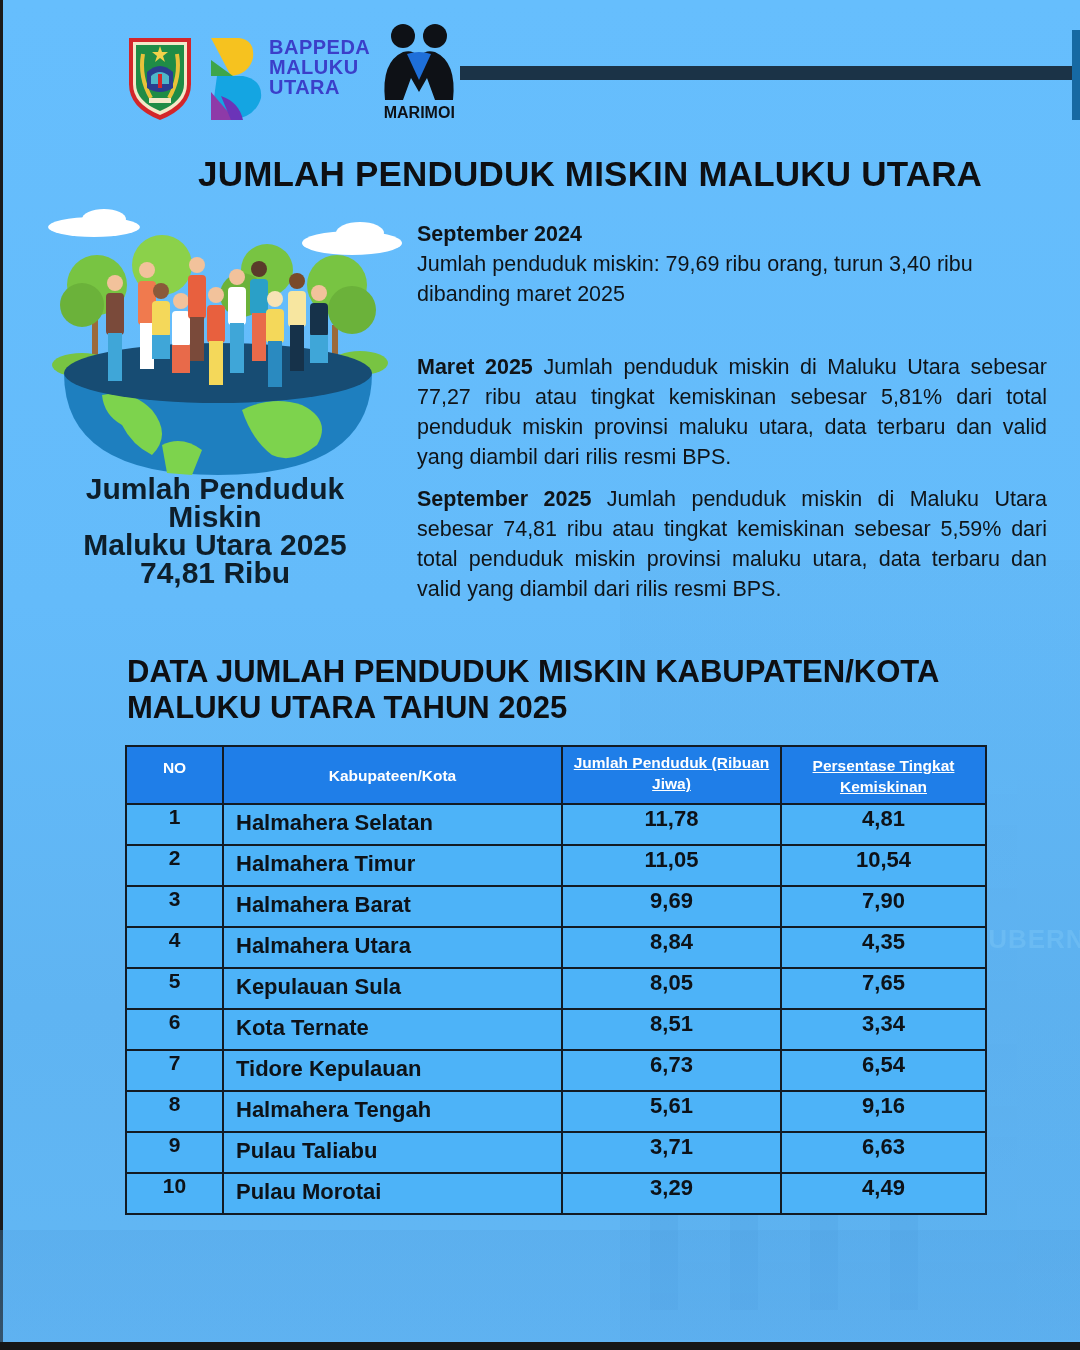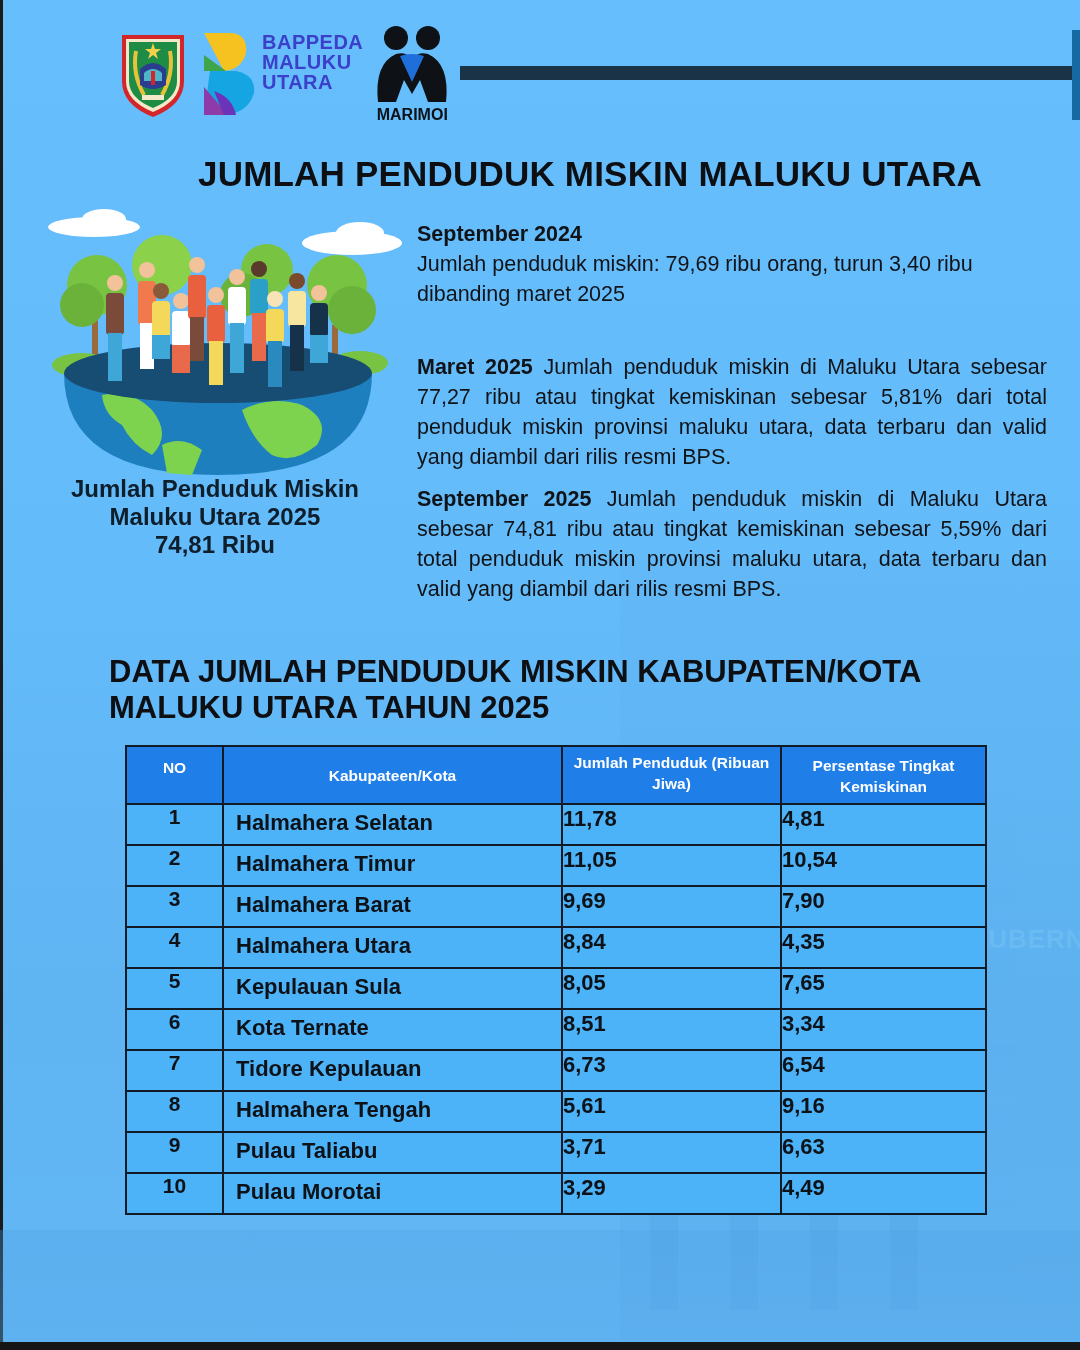--- a/index.html
+++ b/index.html
@@ -28,21 +28,21 @@
   .watermark-text {
     position: absolute; left: 842px; top: 924px; font-size: 26px; font-weight: bold;
     color: rgba(120,195,245,0.5); letter-spacing: 1px; white-space: nowrap;
   }
   .bg-floor {
     position: absolute; left: 0; top: 1230px; width: 1080px; height: 112px;
     background: linear-gradient(180deg, rgba(80,160,225,0.3), rgba(90,170,235,0.4));
   }
 
   
-  .logos { position: absolute; left: 118px; top: 26px; height: 96px; display: flex; align-items: center; }
+  .logos { position: absolute; left: 125px; top: 26px; height: 96px; display: flex; align-items: flex-end; }
   .emblem { width: 70px; height: 90px; }
   .bappeda { margin-left: 14px; display: flex; align-items: center; }
   .bappeda-mark { width: 56px; height: 86px; }
   .bappeda-text { margin-left: 4px; font-weight: bold; font-size: 20px; line-height: 20px; color: #3b3fc9; letter-spacing: 0.5px; }
   .bappeda-tag { font-size: 4px; color: #7d6fd8; margin-top: 4px; font-weight: normal; }
   .marimoi { margin-left: 8px; display: flex; flex-direction: column; align-items: center; width: 82px; }
   .marimoi-mark { width: 80px; height: 80px; }
   .marimoi-label { font-size: 16px; font-weight: bold; color: #0e1116; margin-top: 2px; }
 
   .header-line { position: absolute; left: 460px; top: 66px; width: 612px; height: 14px; background: #1b3347; }
@@ -50,54 +50,54 @@
 
   .page-title {
     position: absolute; left: 190px; top: 154px; font-size: 35px; font-weight: bold;
     color: #0e0f12; letter-spacing: 0.2px; white-space: nowrap; margin-left: 8px;
   }
 
   
   .illustration { position: absolute; left: 42px; top: 205px; width: 370px; height: 270px; }
   .illus-caption {
     position: absolute; left: 40px; top: 475px; width: 350px; text-align: center;
-    font-size: 24px; font-weight: bold; line-height: 28px; color: #0e1e2a;
+    font-size: 30px; font-weight: bold; line-height: 28px; color: #0e1e2a;
   }
 
   
   .info { position: absolute; left: 417px; width: 630px; font-size: 21.5px; line-height: 30px; color: #101418; }
   .info .bold { font-weight: bold; }
   .info.justify { text-align: justify; text-align-last: left; }
   .info-sep2024 { top: 219px; }
   .info-mar2025 { top: 344px; margin-top: 8px; }
   .info-sep2025 { top: 484px; }
 
   .section-title {
-    position: absolute; left: 109px; top: 654px; font-size: 31px; font-weight: bold;
+    position: absolute; left: 127px; top: 654px; font-size: 31px; font-weight: bold;
     line-height: 36px; color: #0e0f12; white-space: nowrap;
   }
 
   
   .data-table {
     position: absolute; left: 125px; top: 745px; width: 860px;
     border-collapse: collapse; table-layout: fixed;
   }
   .data-table th, .data-table td { border: 2.5px solid #121b24; }
   .data-table th {
     background: #1f7ee8; color: #ffffff; font-weight: bold; font-size: 15.5px;
     height: 58px; line-height: 21px; text-align: center;
   }
   .data-table th.no-col { vertical-align: bottom; padding-bottom: 25px; }
-  .data-table th.top-col { vertical-align: top; padding-top: 5px; }
+  .data-table th.top-col { vertical-align: top; padding-top: 5px; text-decoration: underline; }
   .data-table td {
     background: #4db3f8; height: 41px; font-weight: bold; font-size: 22px; color: #0d1218;
   }
   .data-table td.c-no { text-align: center; vertical-align: top; padding-top: 0px; font-size: 21px; }
   .data-table td.c-name { text-align: left; padding-left: 12px; vertical-align: bottom; padding-bottom: 8px; }
-  .data-table td.c-num { vertical-align: top; padding-top: 1px; }
+  .data-table td.c-num { text-align: center; vertical-align: top; padding-top: 1px; }
 </style>
 </head>
 <body>
 
 <div class="page">
   <div class="left-edge"></div>
 
   <div class="bg-building">
     <div class="col" style="left:30px"></div>
     <div class="col" style="left:110px"></div>

